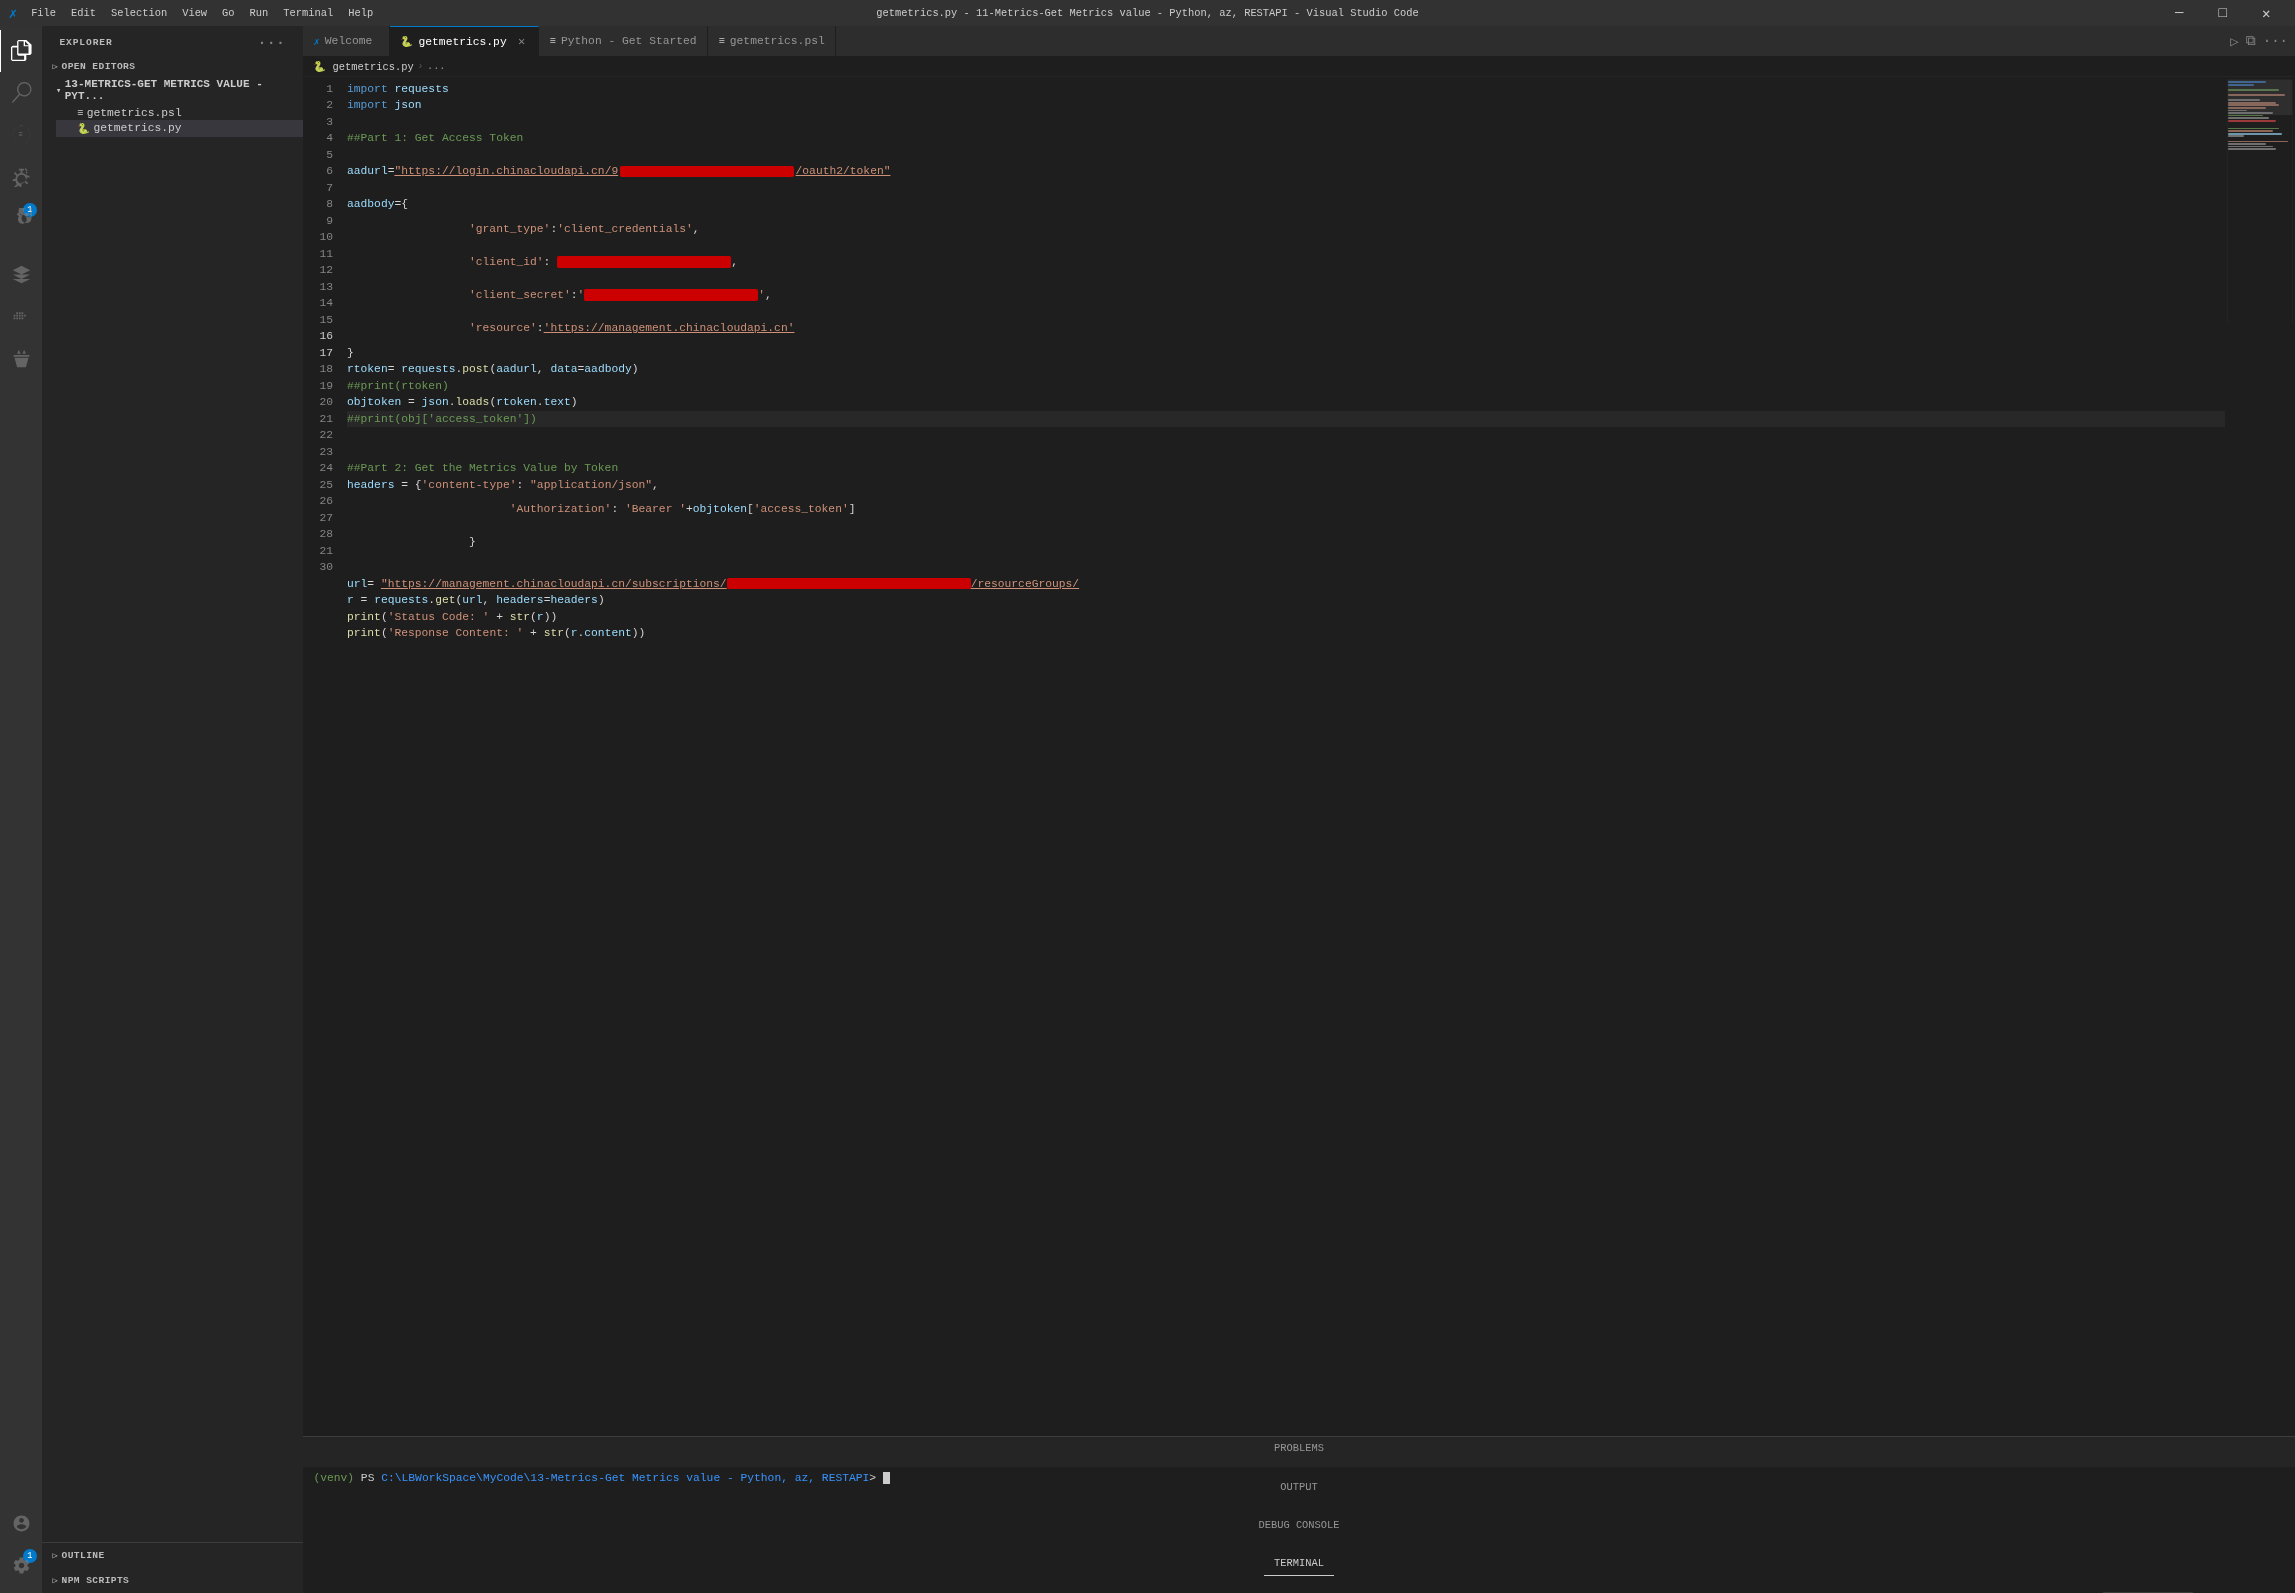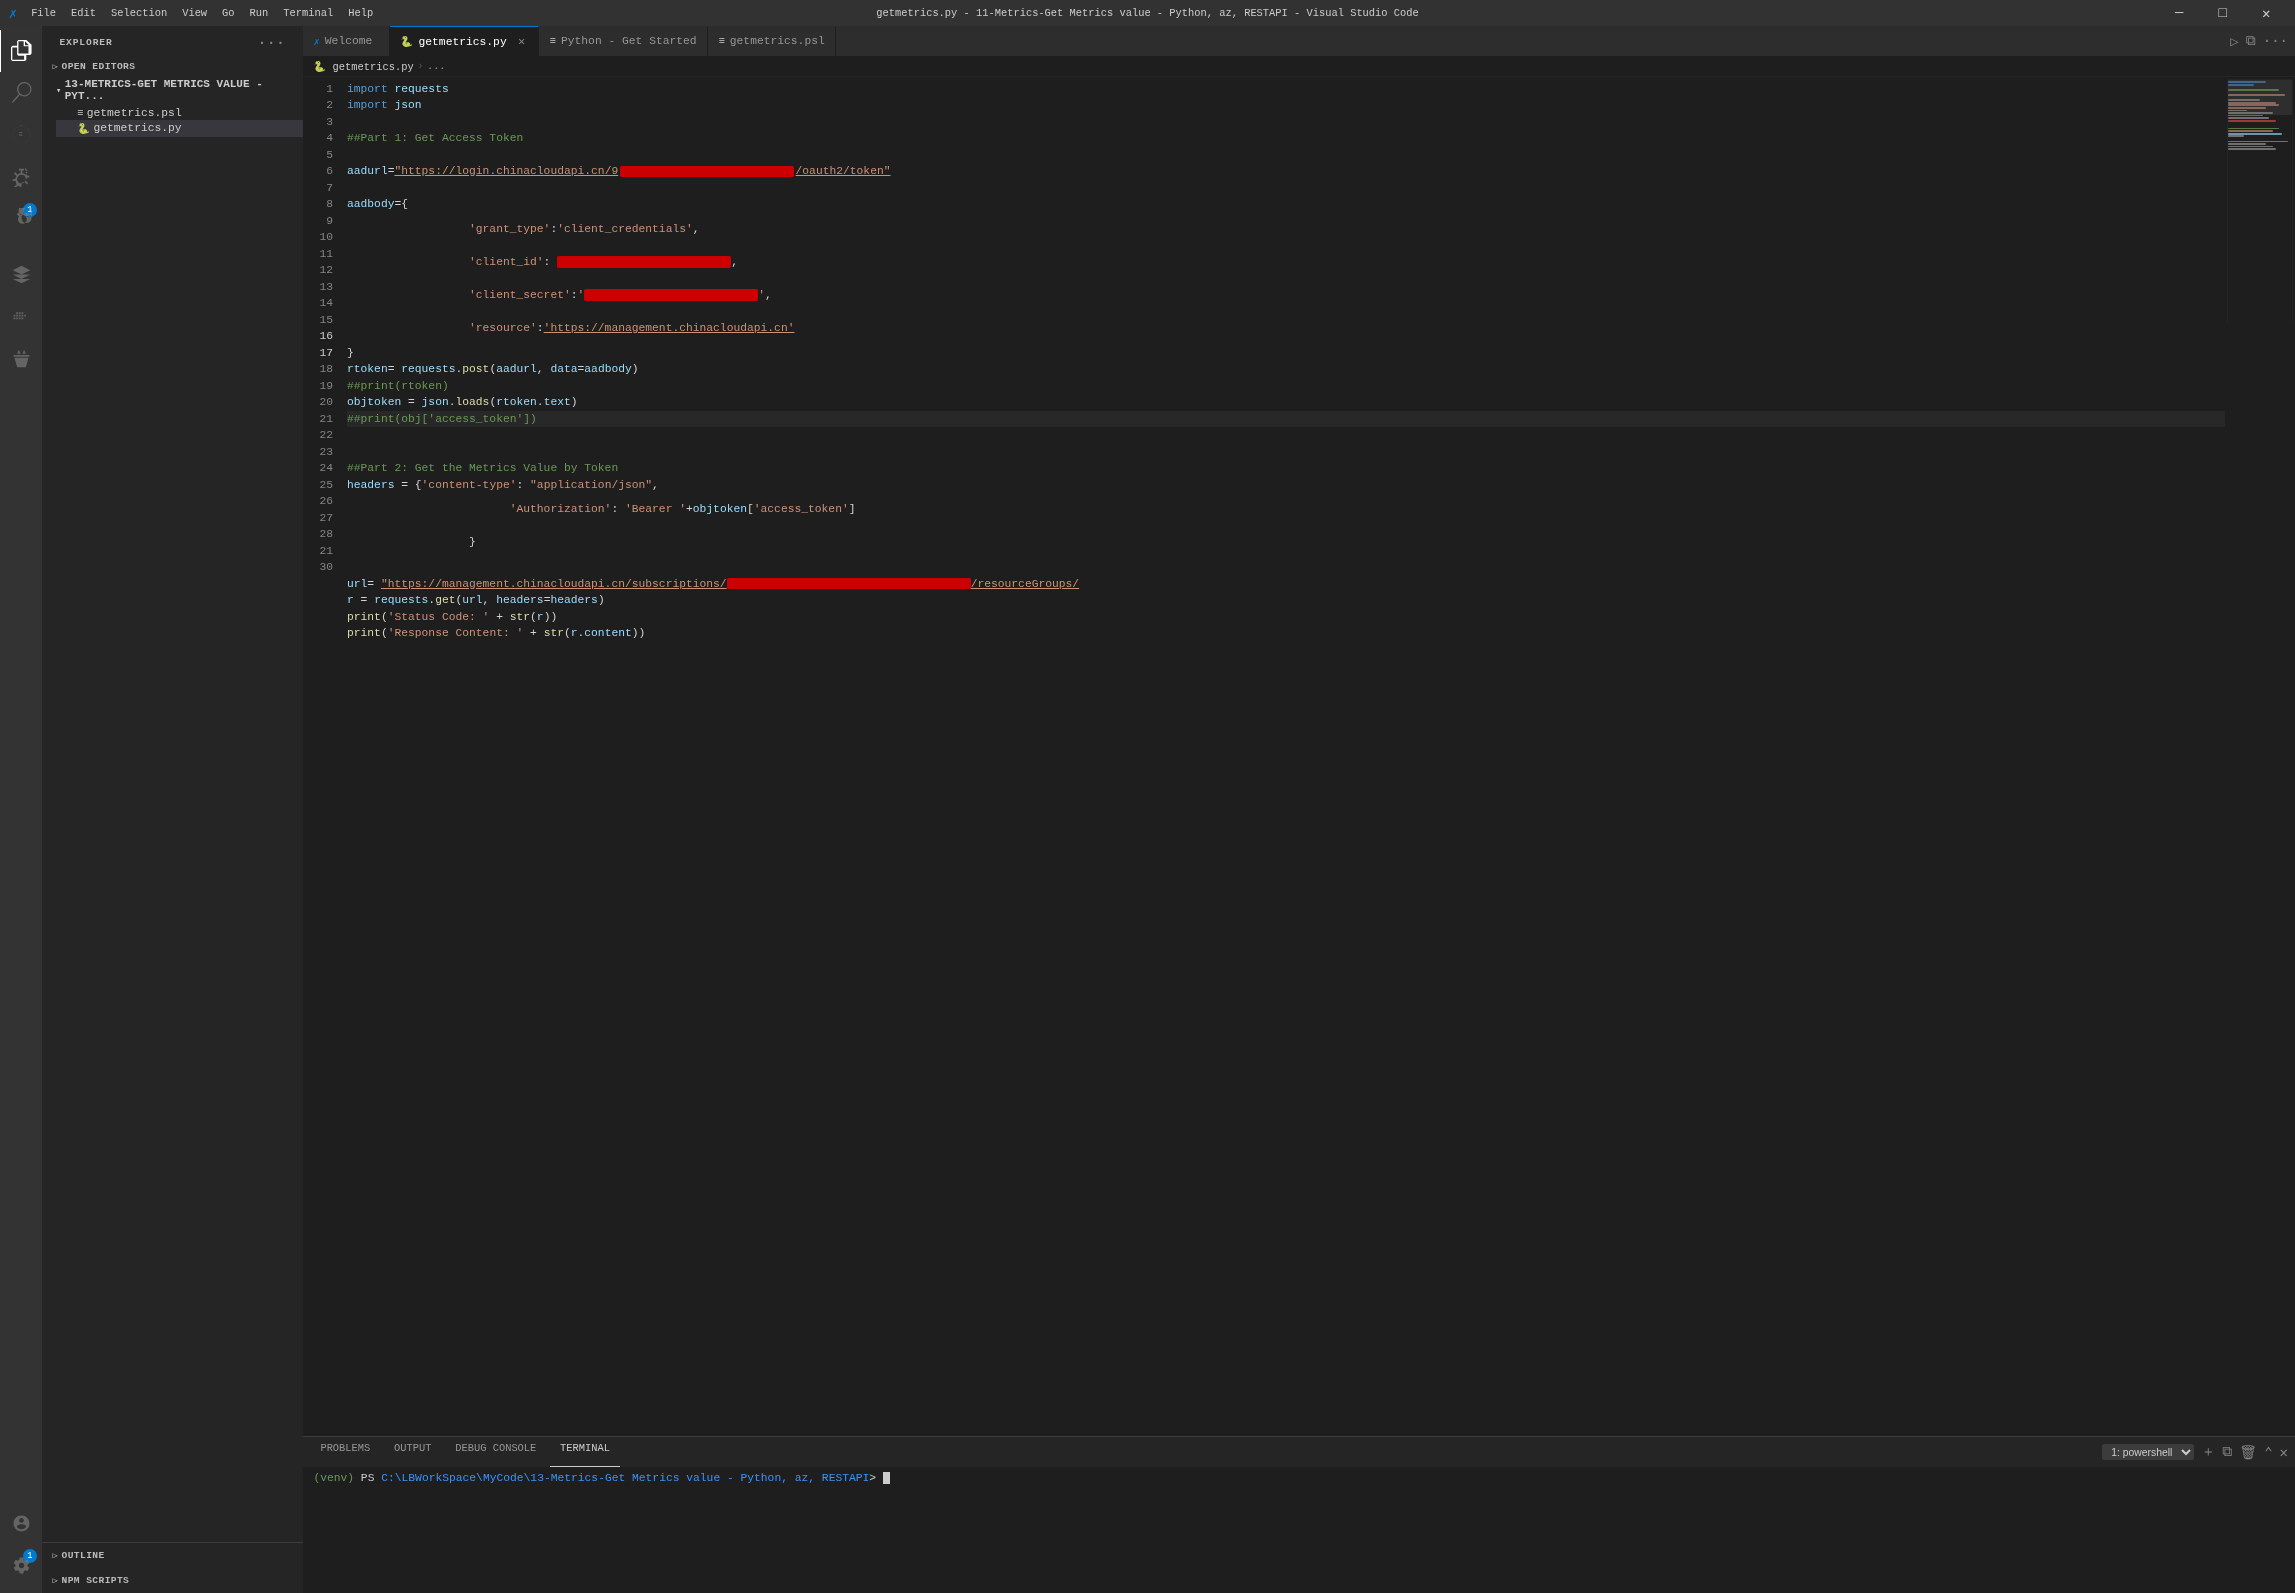--- a/index.html
+++ b/index.html
@@ -341,24 +341,26 @@
     .panel {
       height: 157px;
       background: #1e1e1e;
       border-top: 0.9px solid #3c3c3c;
       display: flex;
       flex-direction: column;
       flex-shrink: 0;
     }
     .panel-tabs {
       display: flex;
+      align-items: center;
       height: 30px;
       background: #252526;
       padding: 0 7px;
-      gap: 3px;
+      gap: 16px;
+      flex-direction: column;
     }
     .panel-tab {
       padding: 5.2px 10.4px;
       font-size: 10.4px;
       color: #969696;
       cursor: pointer;
     }
     .panel-tab.active {
       color: #cccccc;
       border-bottom: 0.9px solid #cccccc;

